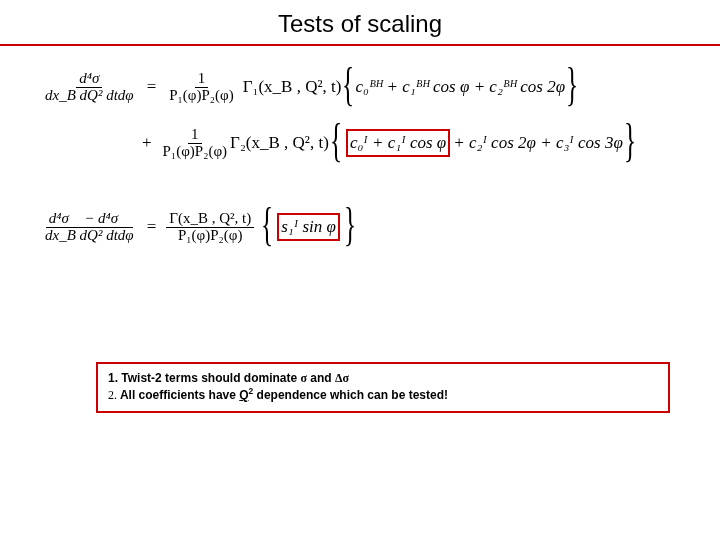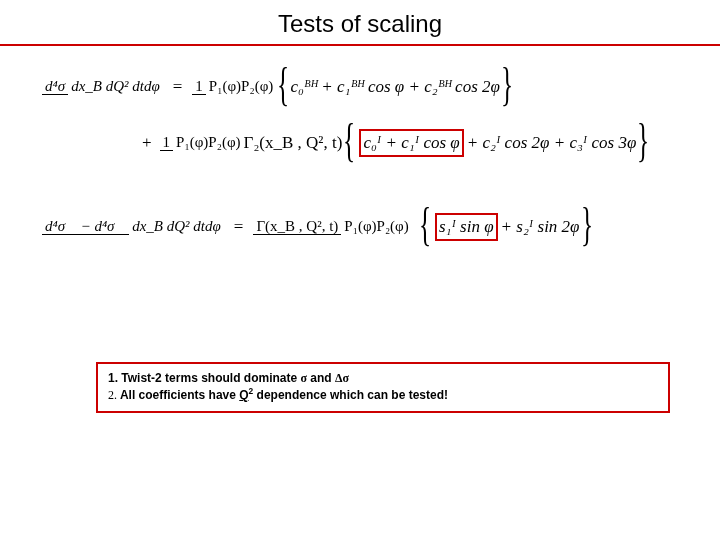--- a/index.html
+++ b/index.html
@@ -31,20 +31,21 @@
     color: #000;
   }
   .eq-row {
     display: flex;
     align-items: center;
     margin-bottom: 10px;
     min-height: 46px;
   }
   .frac {
     display: inline-flex;
+    flex-direction: column;
     align-items: center;
     vertical-align: middle;
     font-size: 15px;
     line-height: 1.05;
   }
   .frac .num { border-bottom: 1px solid #000; padding: 0 3px; }
   .frac .den { padding: 0 3px; }
   .gap-left { width: 100px; flex-shrink:0; }
   .lbrace {
     font-size: 46px;
@@ -90,20 +91,21 @@
   <div class="eq-row">
     <span class="frac">
       <span class="num"><i>d⁴σ</i></span>
       <span class="den"><i>dx_B dQ² dtdφ</i></span>
     </span>
     <span style="margin:0 10px">=</span>
     <span class="frac">
       <span class="num">1</span>
       <span class="den">P₁(φ)P₂(φ)</span>
     </span>
+    <span style="margin-left:6px">Γ₁(x_B , Q², t)</span>
     <span class="lbrace">{</span>
     <i>c₀ᴮᴴ + c₁ᴮᴴ cos φ + c₂ᴮᴴ cos 2φ</i>
     <span class="lbrace">}</span>
   </div>
 
   <div class="eq-row">
     <span class="gap-left"></span>
     <span>+</span>
     <span style="width:8px"></span>
     <span class="frac">
@@ -129,21 +131,20 @@
     <span style="margin:0 10px">=</span>
     <span class="frac">
       <span class="num">Γ(x_B , Q², t)</span>
       <span class="den">P₁(φ)P₂(φ)</span>
     </span>
     <span style="width:6px"></span>
     <span class="lbrace">{</span>
     <span class="hi-red">
       <i>s₁ᴵ  sin φ</i>
     </span>
-    <i>+ s₂ᴵ sin 2φ</i>
     <span class="lbrace">}</span>
   </div>
 
 </div>
 
 <div class="notes-box">
   <div class="row">
     <b>1. Twist-2 terms should dominate </b><b class="sig">σ</b><b> and </b><b class="sig">Δσ</b>
   </div>
   <div class="row">

